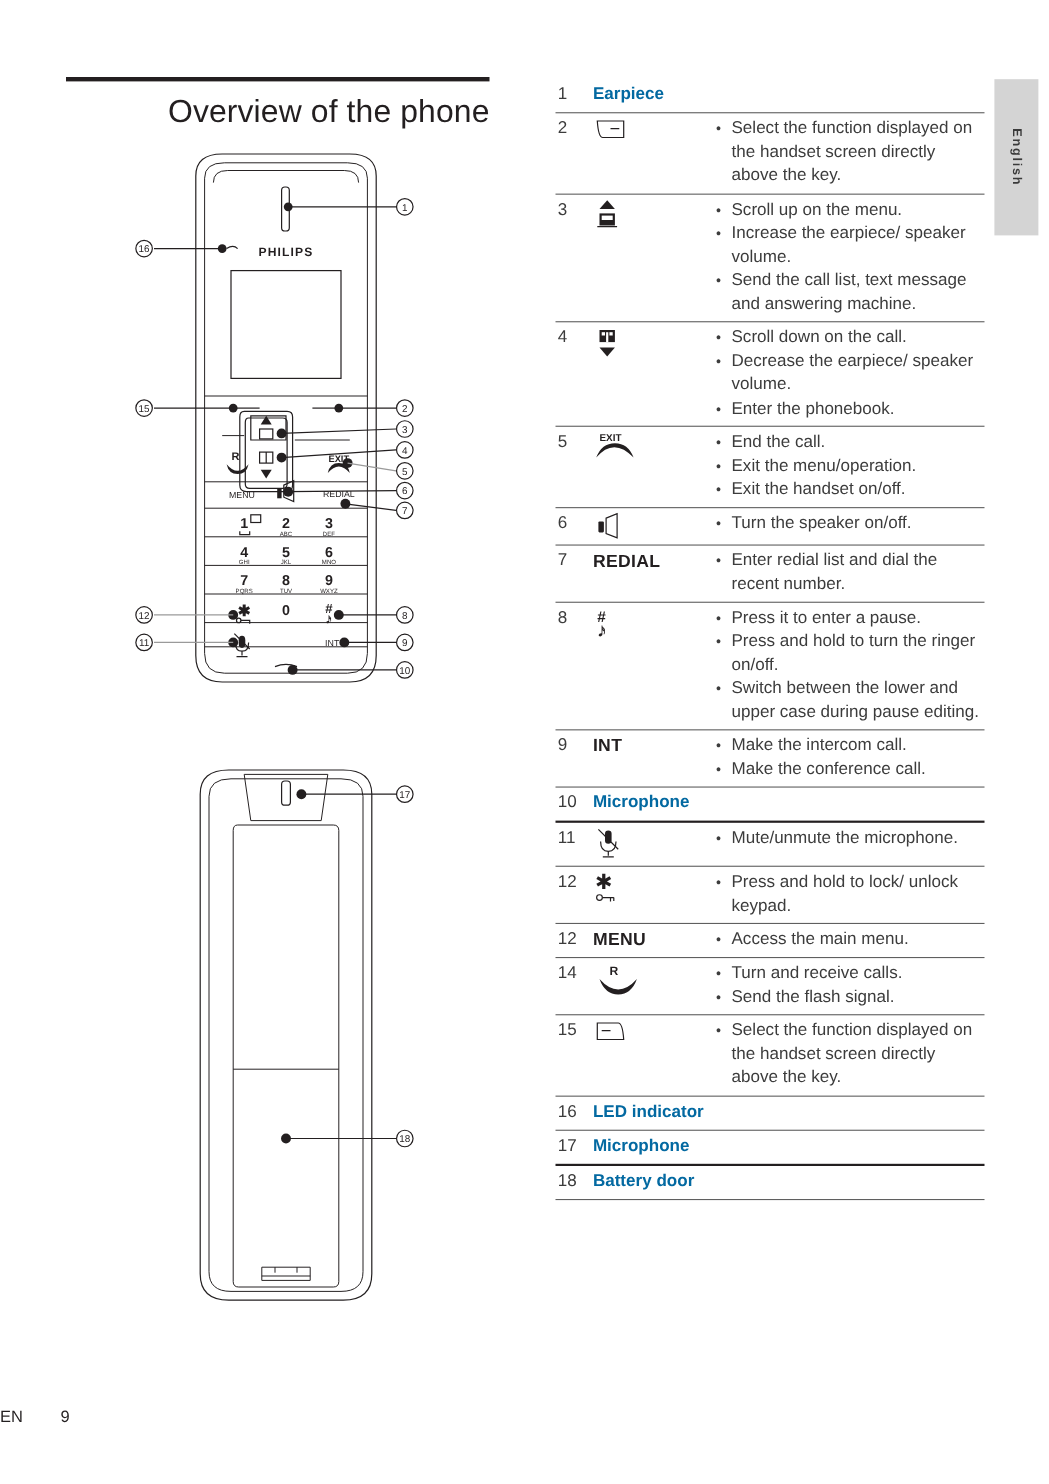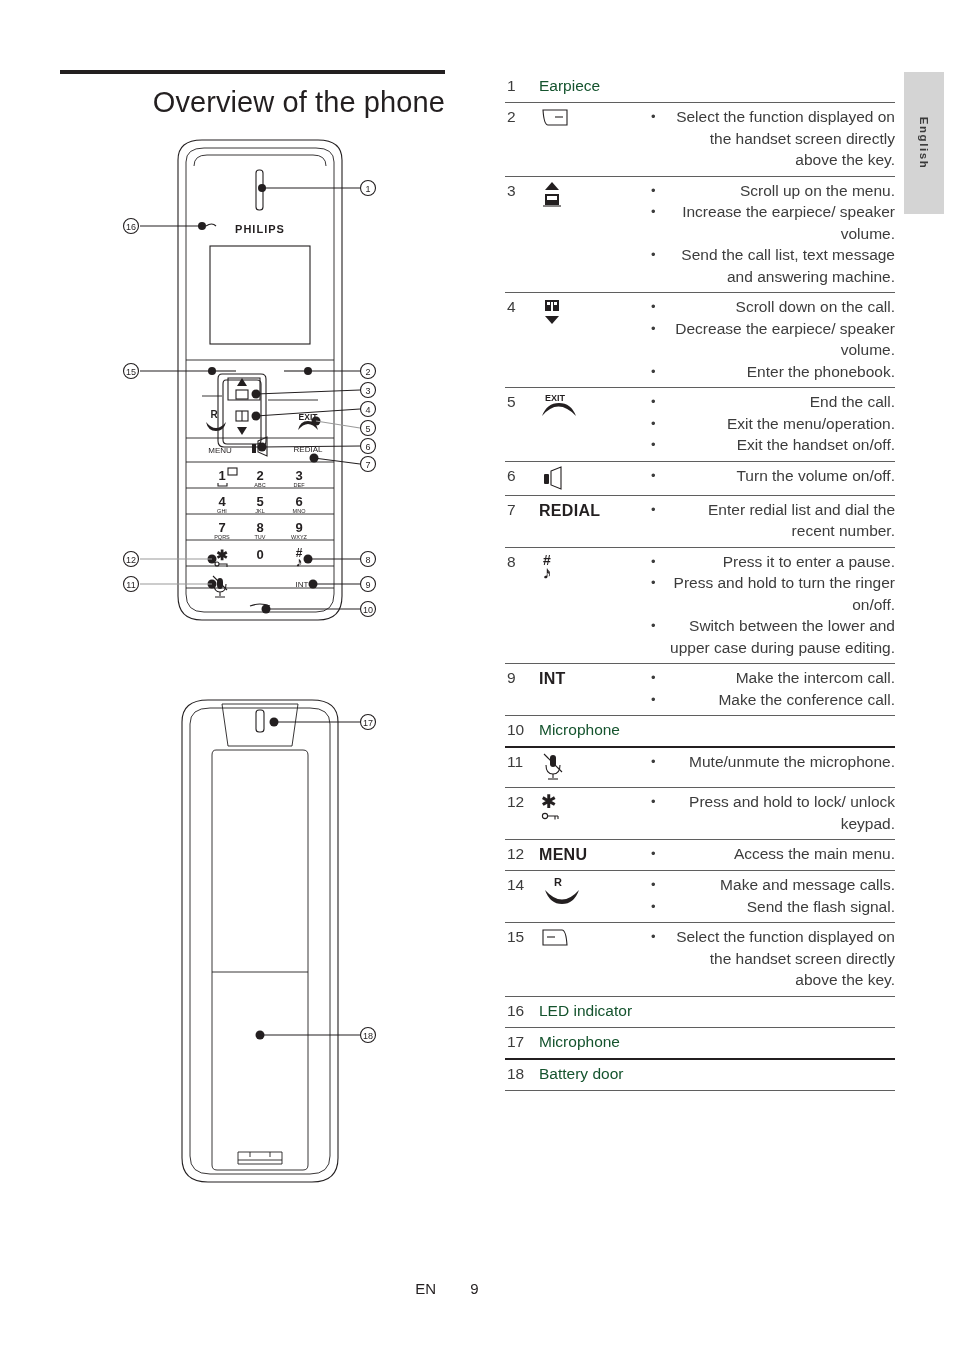--- a/index.html
+++ b/index.html
@@ -45,36 +45,37 @@
     width:32px;flex:0 0 32px;font-size:15.5px;color:#3c3c3c;
     line-height:21px;padding-left:2px;
   }
   .row .sym{
     width:112px;flex:0 0 112px;font-size:15.5px;color:#231f20;
     line-height:21px;display:flex;align-items:flex-start;
     padding-top:1px;
   }
   .row .sym.txt{font-weight:700;font-size:16px;letter-spacing:.3px;}
   .row .plainlabel{
-    font-size:15.5px;color:#14532d;line-height:21px;
+    font-size:15.5px;color:#0369a1;line-height:21px;
     padding-left:0;
+    font-weight:bold;
   }
   .row .desc{flex:1;}
   .bullet-line{
     display:flex;font-size:15.5px;line-height:21.5px;color:#3c3c3c;
   }
   .bullet-line .dot{
     flex:0 0 14px;font-size:13px;line-height:21.5px;
   }
-  .bullet-line .txt2{flex:1;text-align:right;}
+  .bullet-line .txt2{flex:1;}
 
   
   .footer{
     position:absolute;left:0;top:1280px;width:894px;
-    text-align:center;font-size:15px;color:#231f20;
+    text-align:left;font-size:15px;color:#231f20;
   }
   .footer .en{margin-right:30px;}
 
   svg{display:block;}
   .ln{stroke:#231f20;stroke-width:1.1;fill:none;}
   .ln-thin{stroke:#231f20;stroke-width:0.9;fill:none;}
   .lead{stroke:#231f20;stroke-width:1.1;}
   .lead-g{stroke:#9a9a9a;stroke-width:1.1;}
   .dotm{fill:#231f20;}
   .cnum{font-family:"Liberation Sans",sans-serif;font-size:9px;fill:#231f20;text-anchor:middle;}
@@ -416,21 +417,21 @@
       <div class="num">6</div>
       <div class="sym">
         <svg width="34" height="24" viewBox="0 0 34 24">
           <rect class="dotm" x="5" y="8" width="5" height="10" rx="1"></rect>
           <path class="ln" d="M12 5 L22 1 L22 23 L12 19 Z" stroke-width="1.4"></path>
         </svg>
       </div>
       <div class="desc">
         <div class="bullet-line">
           <span class="dot">•</span>
-          <span class="txt2">Turn the volume on/off.</span>
+          <span class="txt2">Turn the speaker on/off.</span>
         </div>
       </div>
     </div>
 
     <div class="row">
       <div class="num">7</div>
       <div class="sym txt">REDIAL</div>
       <div class="desc">
         <div class="bullet-line">
           <span class="dot">•</span>
@@ -534,21 +535,21 @@
       <div class="num">14</div>
       <div class="sym">
         <svg width="46" height="30" viewBox="0 0 46 30">
           <text x="15" y="11" style="font:700 11px 'Liberation Sans',sans-serif;fill:#231f20;">R</text>
           <path class="dotm" d="M6 15 q17 19 34 0 q-5 14 -17 14 q-12 0 -17 -14 z"></path>
         </svg>
       </div>
       <div class="desc">
         <div class="bullet-line">
           <span class="dot">•</span>
-          <span class="txt2">Make and message calls.</span>
+          <span class="txt2">Turn and receive calls.</span>
         </div>
         <div class="bullet-line">
           <span class="dot">•</span>
           <span class="txt2">Send the flash signal.</span>
         </div>
       </div>
     </div>
 
     <div class="row">
       <div class="num">15</div>

